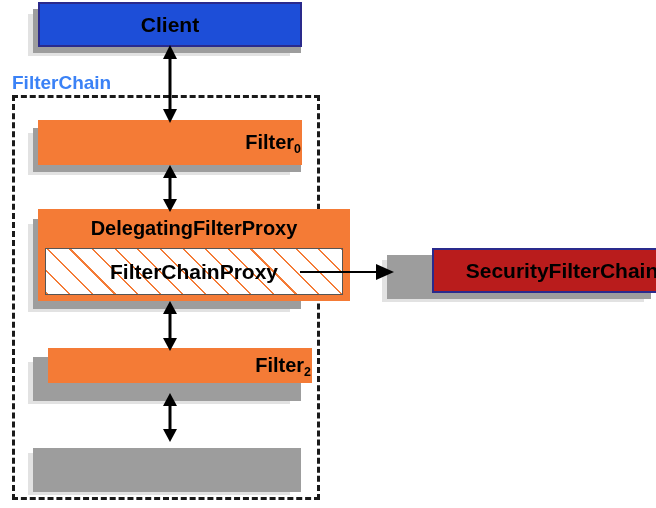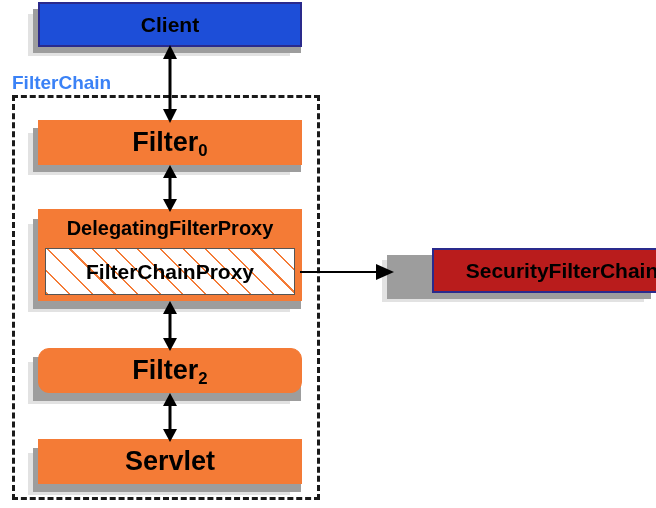--- a/index.html
+++ b/index.html
@@ -45,21 +45,22 @@
   }
 
   .node-client {
     background: #1d4ed8;
     border: 2px solid #2a2a8c;
     font-size: 21px;
   }
   .node-orange {
     background: #f47b36;
     border: 1px solid #f47b36;
-    font-size: 27px;
+    font-size: 20px;
+    justify-content: flex-end;
   }
   .node-gray {
     background: #b91c1c;
     border: 2px solid #2a2a8c;
     font-size: 21px;
     margin-left: 40px;
   }
 
   
   .dfp-outer {
@@ -158,40 +159,37 @@
   <div class="shadow2" style="left:28px; top:133px; width:262px; height:42px;"></div>
   <div class="shadow1" style="left:33px; top:128px; width:268px; height:44px;"></div>
   <div class="node node-orange" style="left:38px; top:120px; width:264px; height:45px;">
     <span>
       <span>Filter</span><sub>0</sub>
     </span>
   </div>
 
   <div class="shadow2" style="left:28px; top:224px; width:262px; height:88px;"></div>
   <div class="shadow1" style="left:33px; top:219px; width:268px; height:90px;"></div>
-  <div class="dfp-outer" style="left:38px; top:209px; width:264px; height:92px;">
+  <div class="dfp-outer" style="left:38px; top:209px; width:312px; height:92px;">
     <div class="dfp-title">DelegatingFilterProxy</div>
     <div class="dfp-inner">
       <span>FilterChainProxy</span>
     </div>
   </div>
 
   <div class="shadow2" style="left:28px; top:362px; width:262px; height:42px;"></div>
   <div class="shadow1" style="left:33px; top:357px; width:268px; height:44px;"></div>
-  <div class="node node-orange" style="left:38px; top:348px; width:264px; height:45px;border-radius:11px;">
+  <div class="node node-orange" style="left:48px; top:348px; width:264px; height:35px;">
     <span>
       <span>Filter</span><sub>2</sub>
     </span>
   </div>
 
   <div class="shadow2" style="left:28px; top:453px; width:262px; height:42px;"></div>
   <div class="shadow1" style="left:33px; top:448px; width:268px; height:44px;"></div>
-  <div class="node node-orange" style="left:38px; top:439px; width:264px; height:45px;">
-    <span>Servlet</span>
-  </div>
 
   <div class="shadow2" style="left:382px; top:260px; width:262px; height:42px;"></div>
   <div class="shadow1" style="left:387px; top:255px; width:264px; height:44px;"></div>
   <div class="node node-gray" style="left:392px; top:248px; width:260px; height:45px;">
     <span>SecurityFilterChain</span>
   </div>
 
   <div class="conn" style="left:158px; top:45px; width:24px; height:78px;">
     <svg width="24" height="78" viewBox="0 0 24 78">
       <line x1="12" y1="10" x2="12" y2="68" stroke="#000" stroke-width="3"></line>

